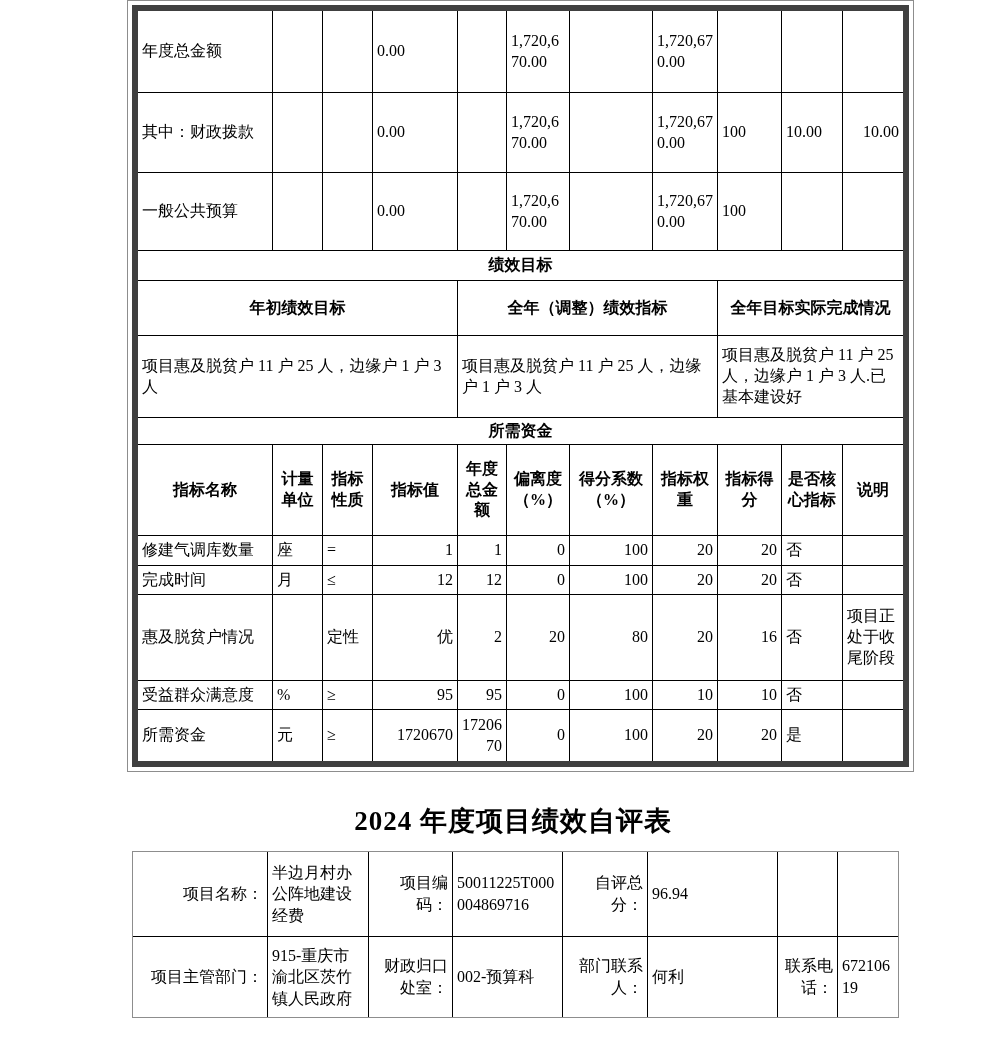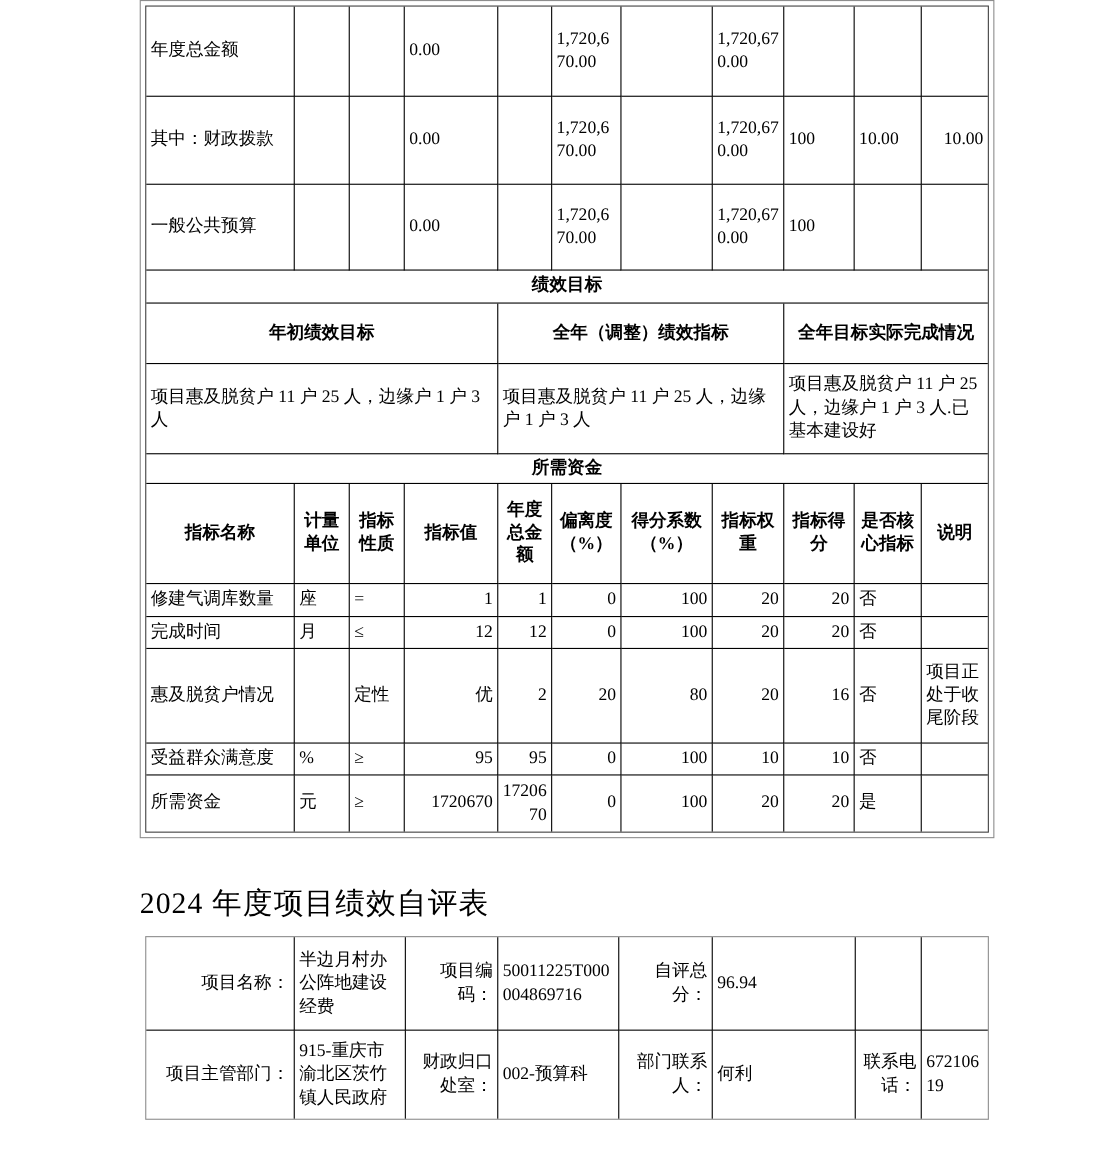--- a/index.html
+++ b/index.html
@@ -17,21 +17,21 @@
   
   .wrap1 {
     position: absolute; left: 127px; top: 0px;
     border: 1px solid #8d8d8d;
     padding: 4px;
     background: #fff;
   }
   table.grid {
     border-collapse: separate; border-spacing: 0;
     table-layout: fixed;
-    border: 1px solid #404040;
+    border: 6px solid #404040;
   }
   table.grid td {
     border-right: 1px solid #000;
     border-bottom: 1px solid #000;
     vertical-align: middle;
     font-size: 16px; line-height: 1.3;
     padding: 1px 4px;
     overflow: hidden;
   }
   table.grid tr td:last-child { border-right: none; }
@@ -45,22 +45,22 @@
   .hdr   { text-align: center; padding: 1px 2px; font-weight: bold; }
   .sec-title { text-align: center; font-size: 16px; font-weight: bold; }
   .wrapnum { word-break: break-all; }
   .pad-w { padding: 1px 7px 1px 3px; }   
   .pad-s { padding: 1px 5px; }           
   .goal-cell { vertical-align: top; padding: 5px 6px 1px 6px; text-align: left; }
 
   
   .doc-title {
     position: absolute; left: 127px; top: 803px; width: 772px;
-    text-align: left;
-    font-size: 27px; font-weight: normal;
+    text-align: center;
+    font-size: 27px; font-weight: bold;
     letter-spacing: 1px;
     white-space: nowrap;
   }
   .wrap2 { position: absolute; left: 132px; top: 851px; }
   table.t2 {
     border-collapse: separate; border-spacing: 0;
     table-layout: fixed;
     border: 1px solid #8d8d8d;
     width: 765px;
   }

